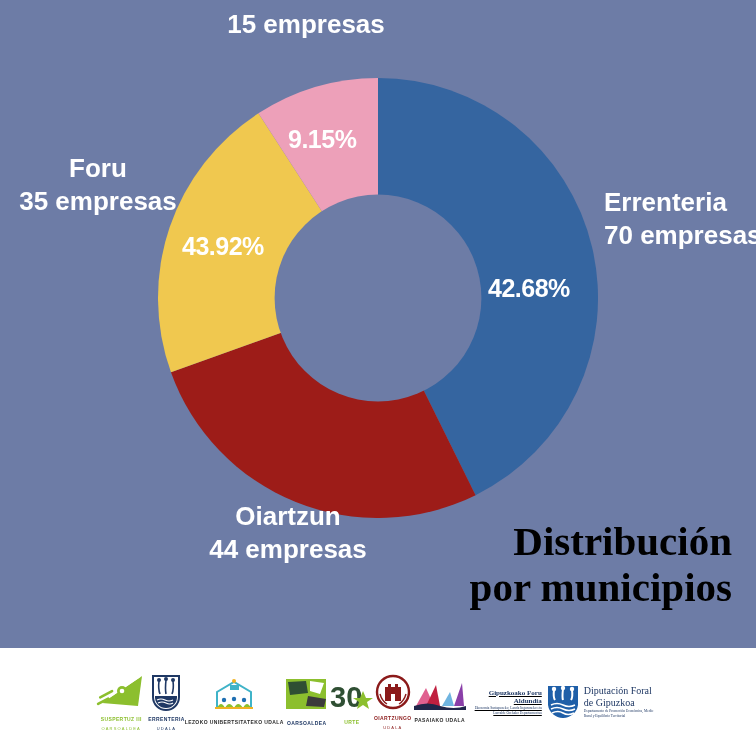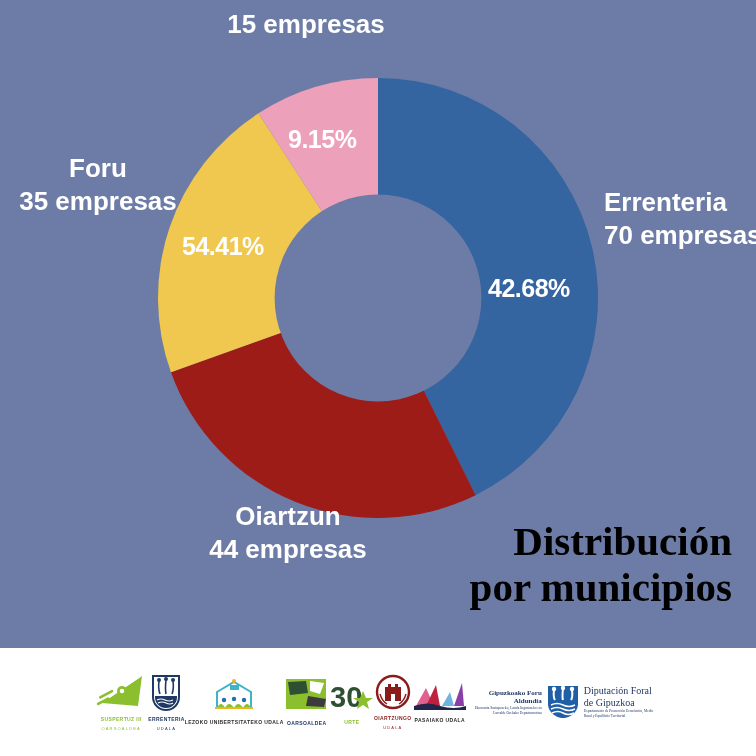--- a/index.html
+++ b/index.html
@@ -124,21 +124,21 @@
 
         <path d="M 220 220 L 12.95 294.36 A 220 220 0 0 1 100.42 35.34 Z" fill="#f0c84f"></path>
 
         <path d="M 220 220 L 100.42 35.34 A 220 220 0 0 1 220.00 0.00 Z" fill="#eda0b9"></path>
 
         <circle cx="220" cy="220" r="103.4" fill="#6d7ca6"></circle>
       </svg>
     </div>
 
     <div class="pct pct-errenteria">42.68%</div>
-    <div class="pct pct-lezo">54.41%</div>
+    <div class="pct pct-lezo">43.92%</div>
     <div class="pct pct-pasaia">9.15%</div>
 
     <div class="callout callout-pasaia">
       <span class="count">15 empresas</span>
     </div>
 
     <div class="callout callout-errenteria">
       <span class="name">Errenteria</span>
       <span class="count">70 empresas</span>
     </div>
@@ -239,21 +239,21 @@
         <path d="M14 26 L24 5 L28 26 Z" fill="#c02040"></path>
         <path d="M30 26 L38 12 L42 26 Z" fill="#6fb4e0"></path>
         <path d="M42 26 L50 3 L52 26 Z" fill="#8a3fa8"></path>
         <path d="M2 26 q14 -5 26 0 q14 4 26 0 v4 H2 Z" fill="#20264a"></path>
       </svg>
       <div class="logo-caption cap-dark">PASAIAKO UDALA</div>
     </div>
 
     <div class="logo">
       <div class="logo-inline">
-        <div class="gip-text" style="text-align:right;max-width:74px;">
+        <div class="gip-text" style="text-align:right;max-width:74px;text-decoration:underline;">
           <div class="gip-title">Gipuzkoako Foru Aldundia</div>
           <div class="gip-sub">Ekonomia Sustapeneko, Landa Inguruneko eta Lurralde Orekako Departamentua</div>
         </div>
         <svg width="34" height="36" viewBox="0 0 34 36">
           <path d="M2 2 H32 V21 A15 15 0 0 1 17 34 A15 15 0 0 1 2 21 Z" fill="#1f5fa8"></path>
           <path d="M8 6 q-1 7 1 10 M17 5 q-1 8 0 11 M26 6 q1 7 -1 10" stroke="#ffffff" stroke-width="2" fill="none"></path>
           <circle cx="8" cy="5" r="2.2" fill="#ffffff"></circle>
           <circle cx="17" cy="4" r="2.2" fill="#ffffff"></circle>
           <circle cx="26" cy="5" r="2.2" fill="#ffffff"></circle>
           <path d="M5 21 q6 -3 12 0 t12 0" stroke="#ffffff" stroke-width="1.5" fill="none"></path>

